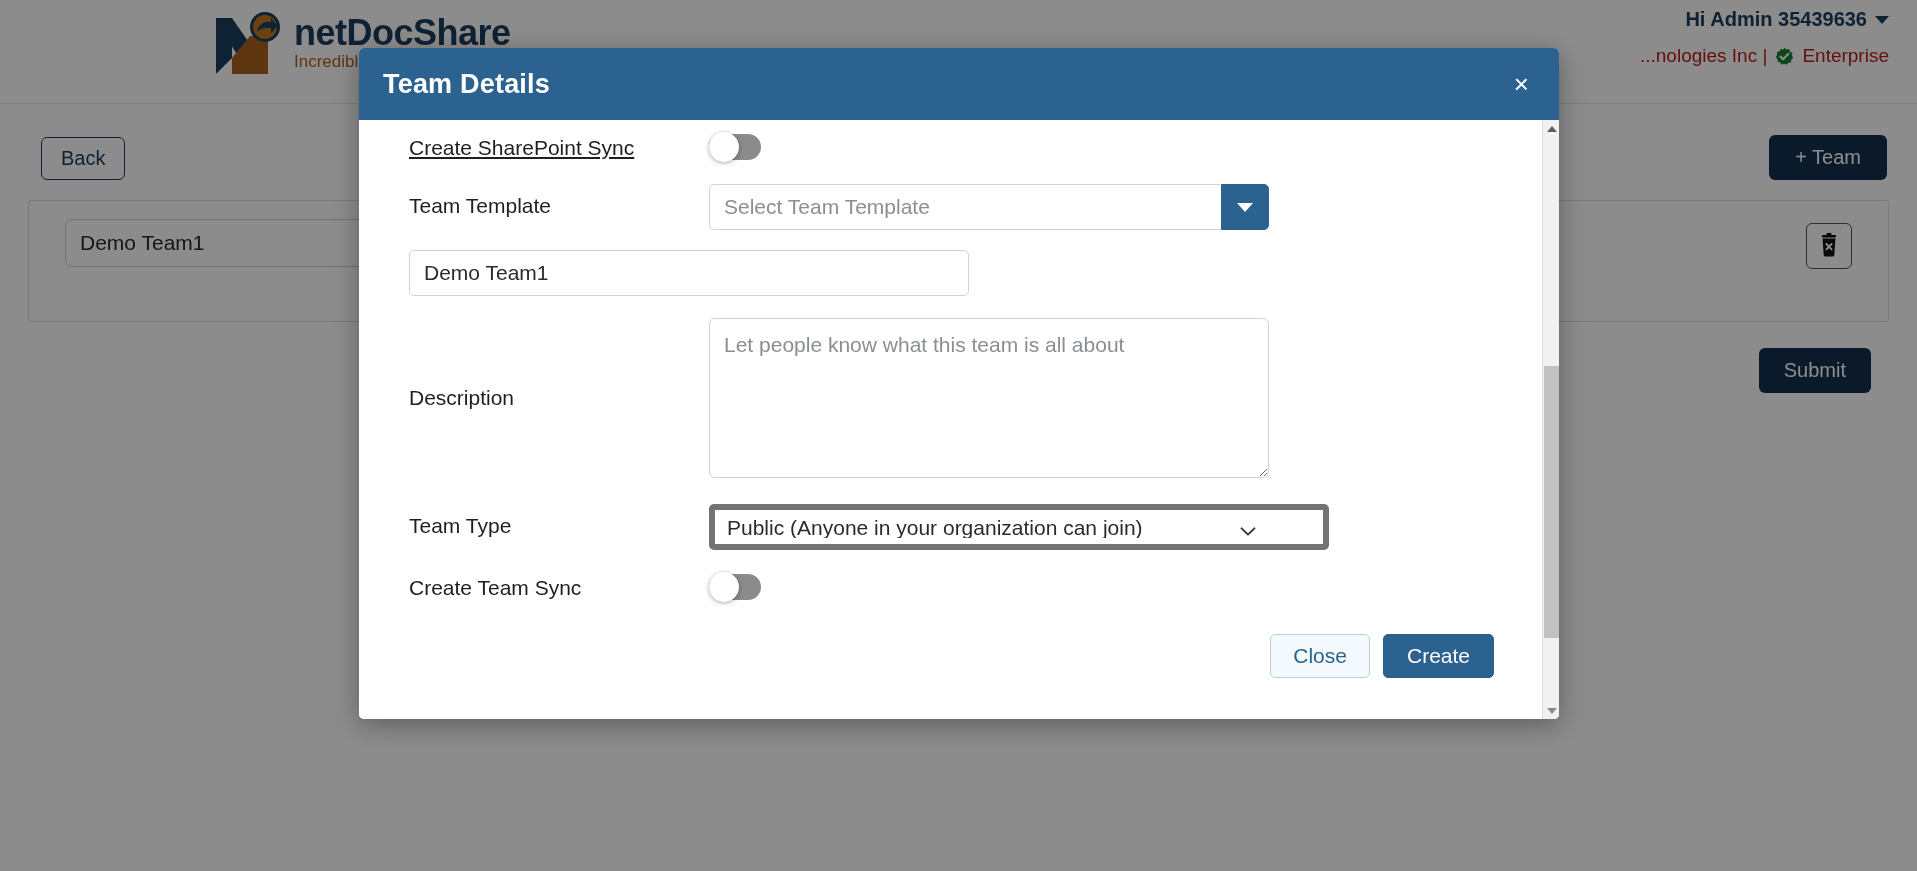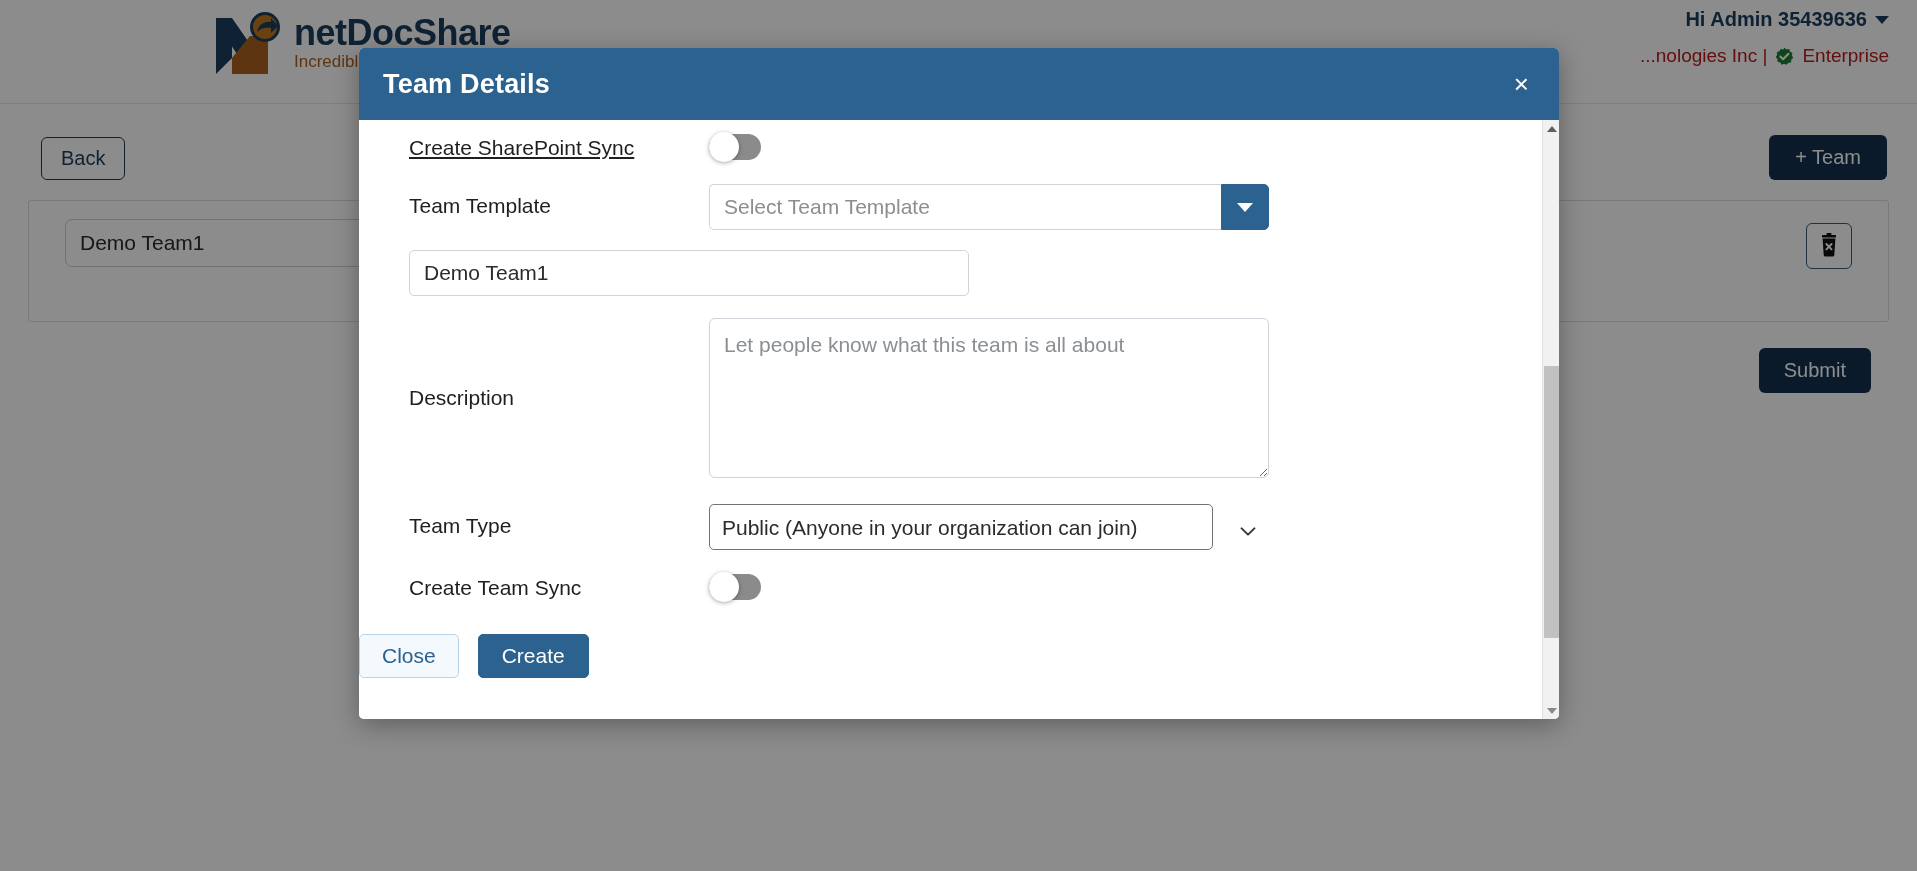--- a/index.html
+++ b/index.html
@@ -354,43 +354,44 @@
     border: 1px solid #ced4da;
     border-radius: 6px;
     background: #ffffff;
     resize: vertical;
     font-family: inherit;
     line-height: 1.35;
   }
   .textarea-field::placeholder { color: #8a8f94; }
 
   .select-field {
-    width: 504px;
+    width: 620px;
     height: 46px;
     padding: 6px 32px 6px 12px;
     font-size: 21px;
     color: #2b2b2b;
-    border: 1px solid #737373;
+    border: 6px solid #737373;
     border-radius: 5px;
     background: #ffffff;
     font-family: inherit;
     appearance: none;
     -webkit-appearance: none;
   }
   .select-wrap { position: relative; width: 560px; }
   .select-chevron {
     position: absolute;
     right: 13px; top: 50%;
     margin-top: -4px;
     pointer-events: none;
   }
 
   .modal-footer {
     display: flex;
-    gap: 19px;
+    justify-content: flex-end;
+    gap: 13px;
     padding: 0 48px 0 0;
     margin-top: 34px;
   }
   .btn-close-modal {
     padding: 9px 22px;
     font-size: 21px;
     color: #2b628f;
     background: #f4f9fd;
     border: 1px solid #b9d3e6;
     border-radius: 5px;

